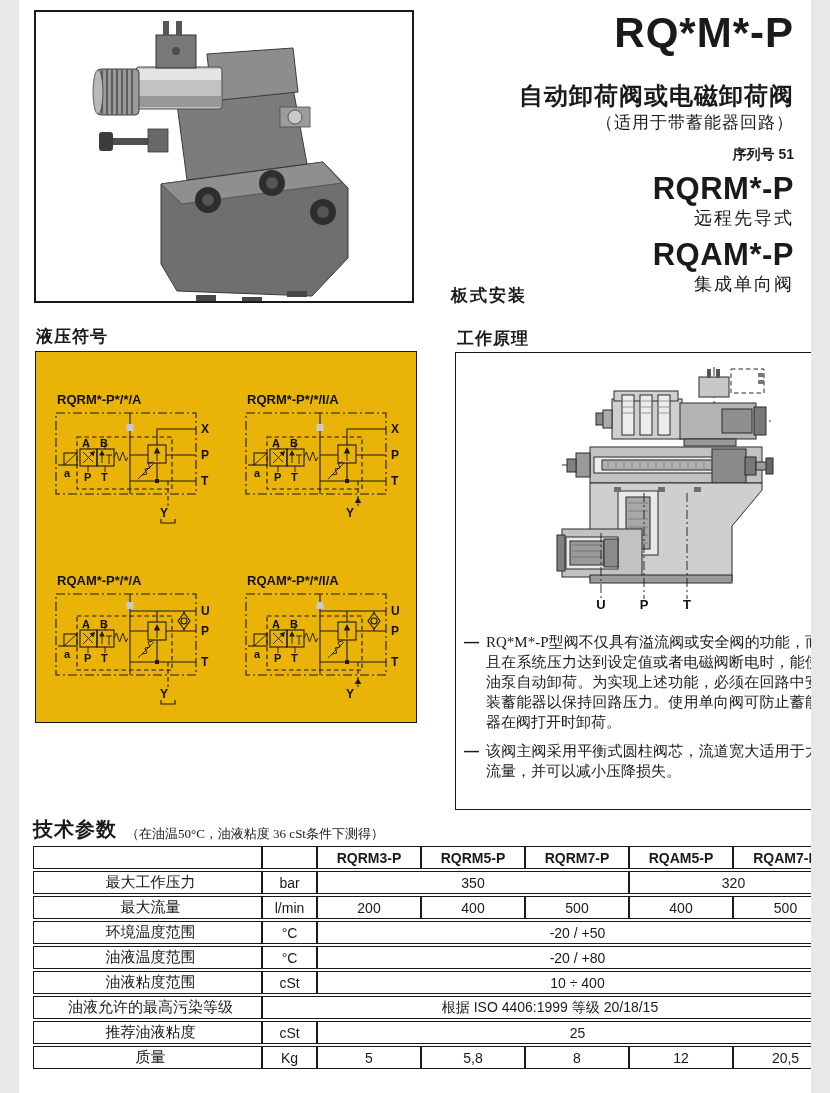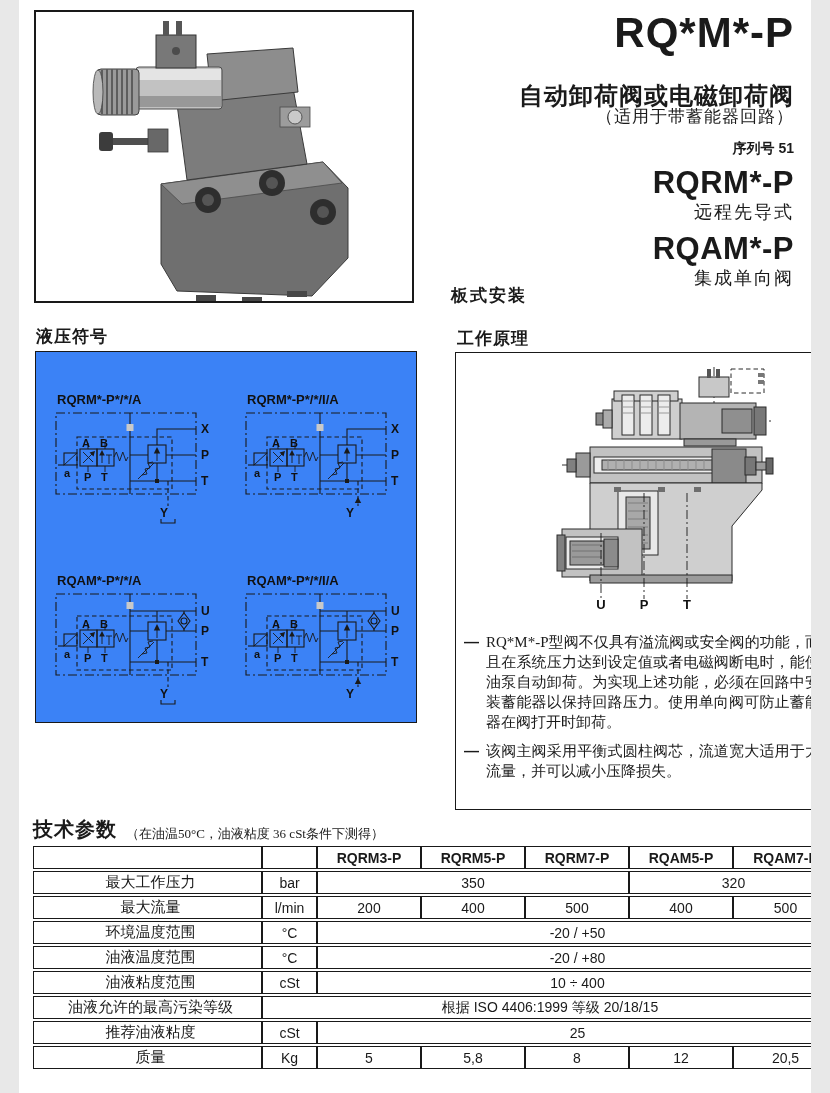--- a/index.html
+++ b/index.html
@@ -8,31 +8,31 @@
   .page *{box-sizing:border-box;}
 
   
   .photo-frame{position:absolute;left:15px;top:10px;width:380px;height:293px;
                border:2px solid #191919;background:#fff;}
 
   
   .header-block{position:absolute;top:12px;right:17px;text-align:right;line-height:1;}
   .hb-title{font-weight:bold;font-size:42px;letter-spacing:1px;}
   .hb-sub-bold{font-weight:bold;font-size:24px;margin-top:30px;letter-spacing:1px;}
-  .hb-sub-paren{font-family:"Liberation Serif",serif;font-size:17px;letter-spacing:1px;}
+  .hb-sub-paren{font-family:"Liberation Serif",serif;font-size:17px;margin-top:6px;letter-spacing:1px;}
   .hb-series{font-weight:bold;font-size:14px;margin-top:16px;}
   .hb-model{font-weight:bold;font-size:31px;margin-top:12px;letter-spacing:0.5px;}
   .hb-model-desc{font-family:"Liberation Serif",serif;font-size:18px;margin-top:5px;letter-spacing:2px;}
   .hb-model-desc.last{}
   .mounting{position:absolute;left:432px;top:284px;font-weight:bold;font-size:17px;letter-spacing:2px;}
 
   
   .sec-heading{position:absolute;font-weight:bold;font-size:17px;letter-spacing:1px;}
   .symbols-box{position:absolute;left:16px;top:351px;width:382px;height:372px;
-               border:1.5px solid #191919;background:#3b82f6;}
+               border:1.5px solid #191919;background:#eab308;}
   .principle-box{position:absolute;left:436px;top:352px;width:376px;height:458px;
                  border:1.5px solid #191919;background:#fff;}
   .schem{position:absolute;width:172px;height:140px;}
   .cross-svg{position:absolute;left:98px;top:10px;}
 
   .bullets{position:absolute;left:8px;right:10px;top:270px;}
   .bullet{display:flex;margin-top:9px;font-family:"Liberation Serif",serif;
           font-size:15px;line-height:20px;text-align:justify;}
   .bullet .dash{flex:0 0 22px;font-family:"Liberation Sans",sans-serif;font-weight:bold;}
 

